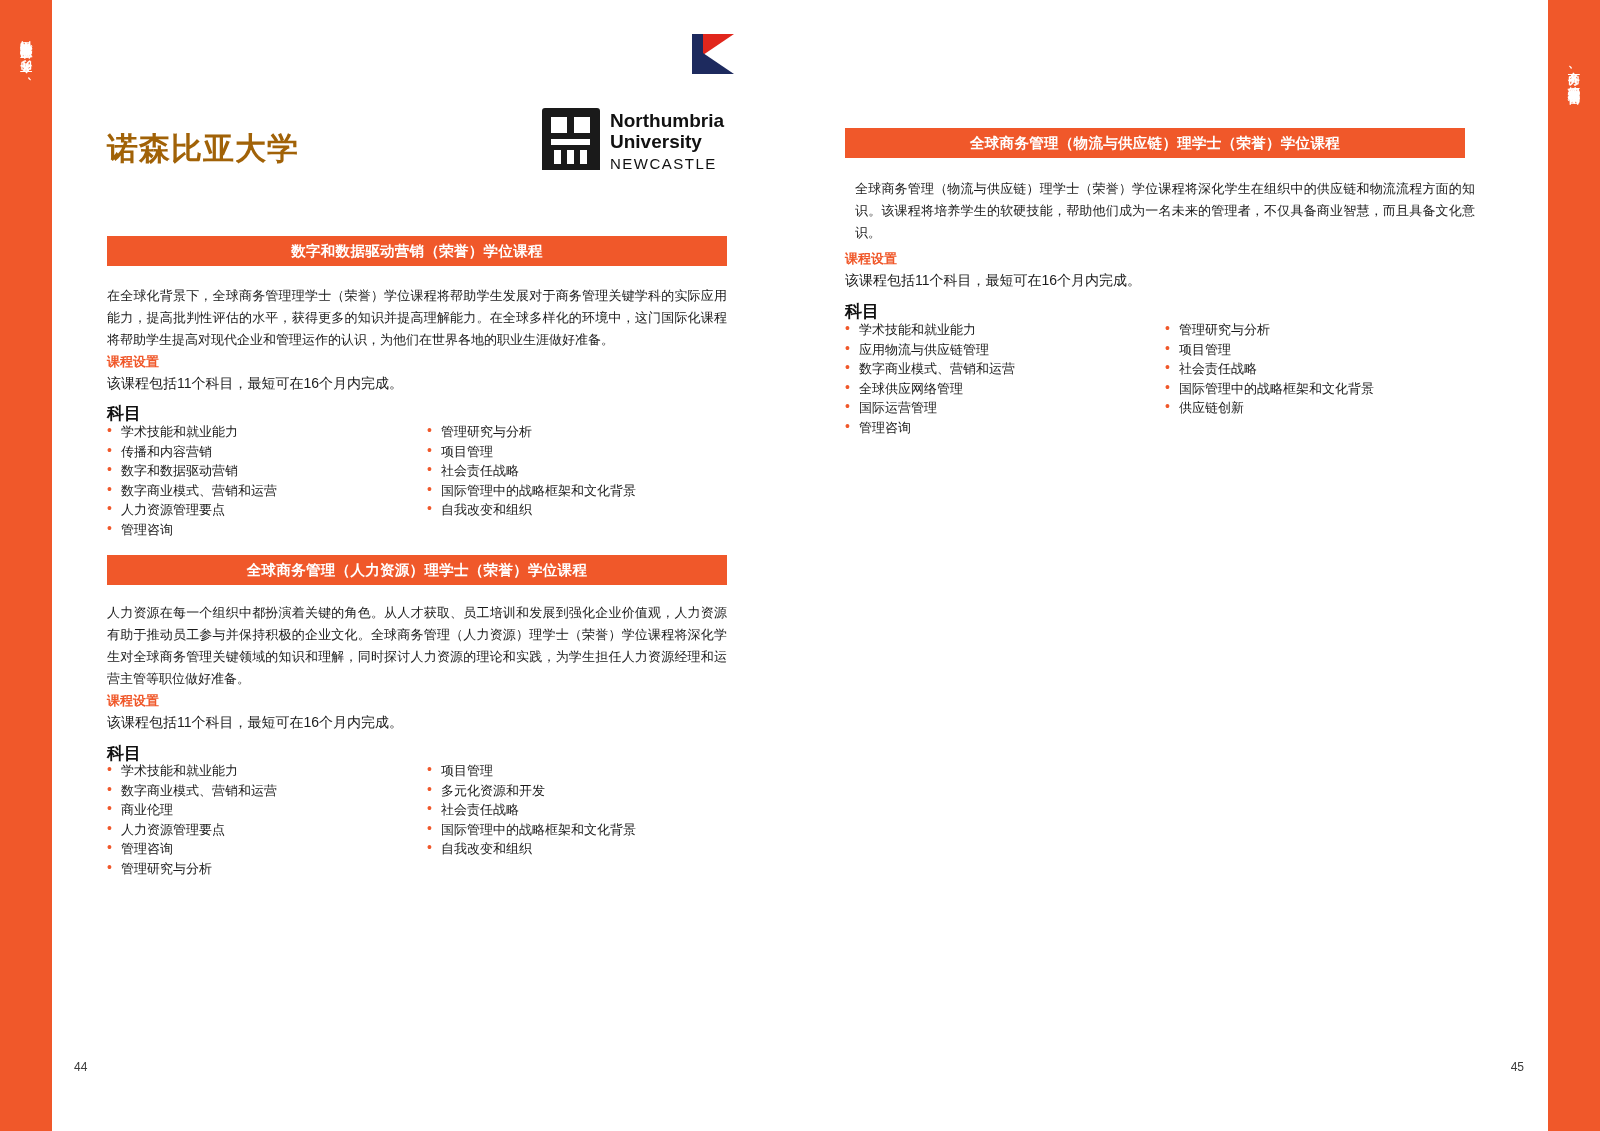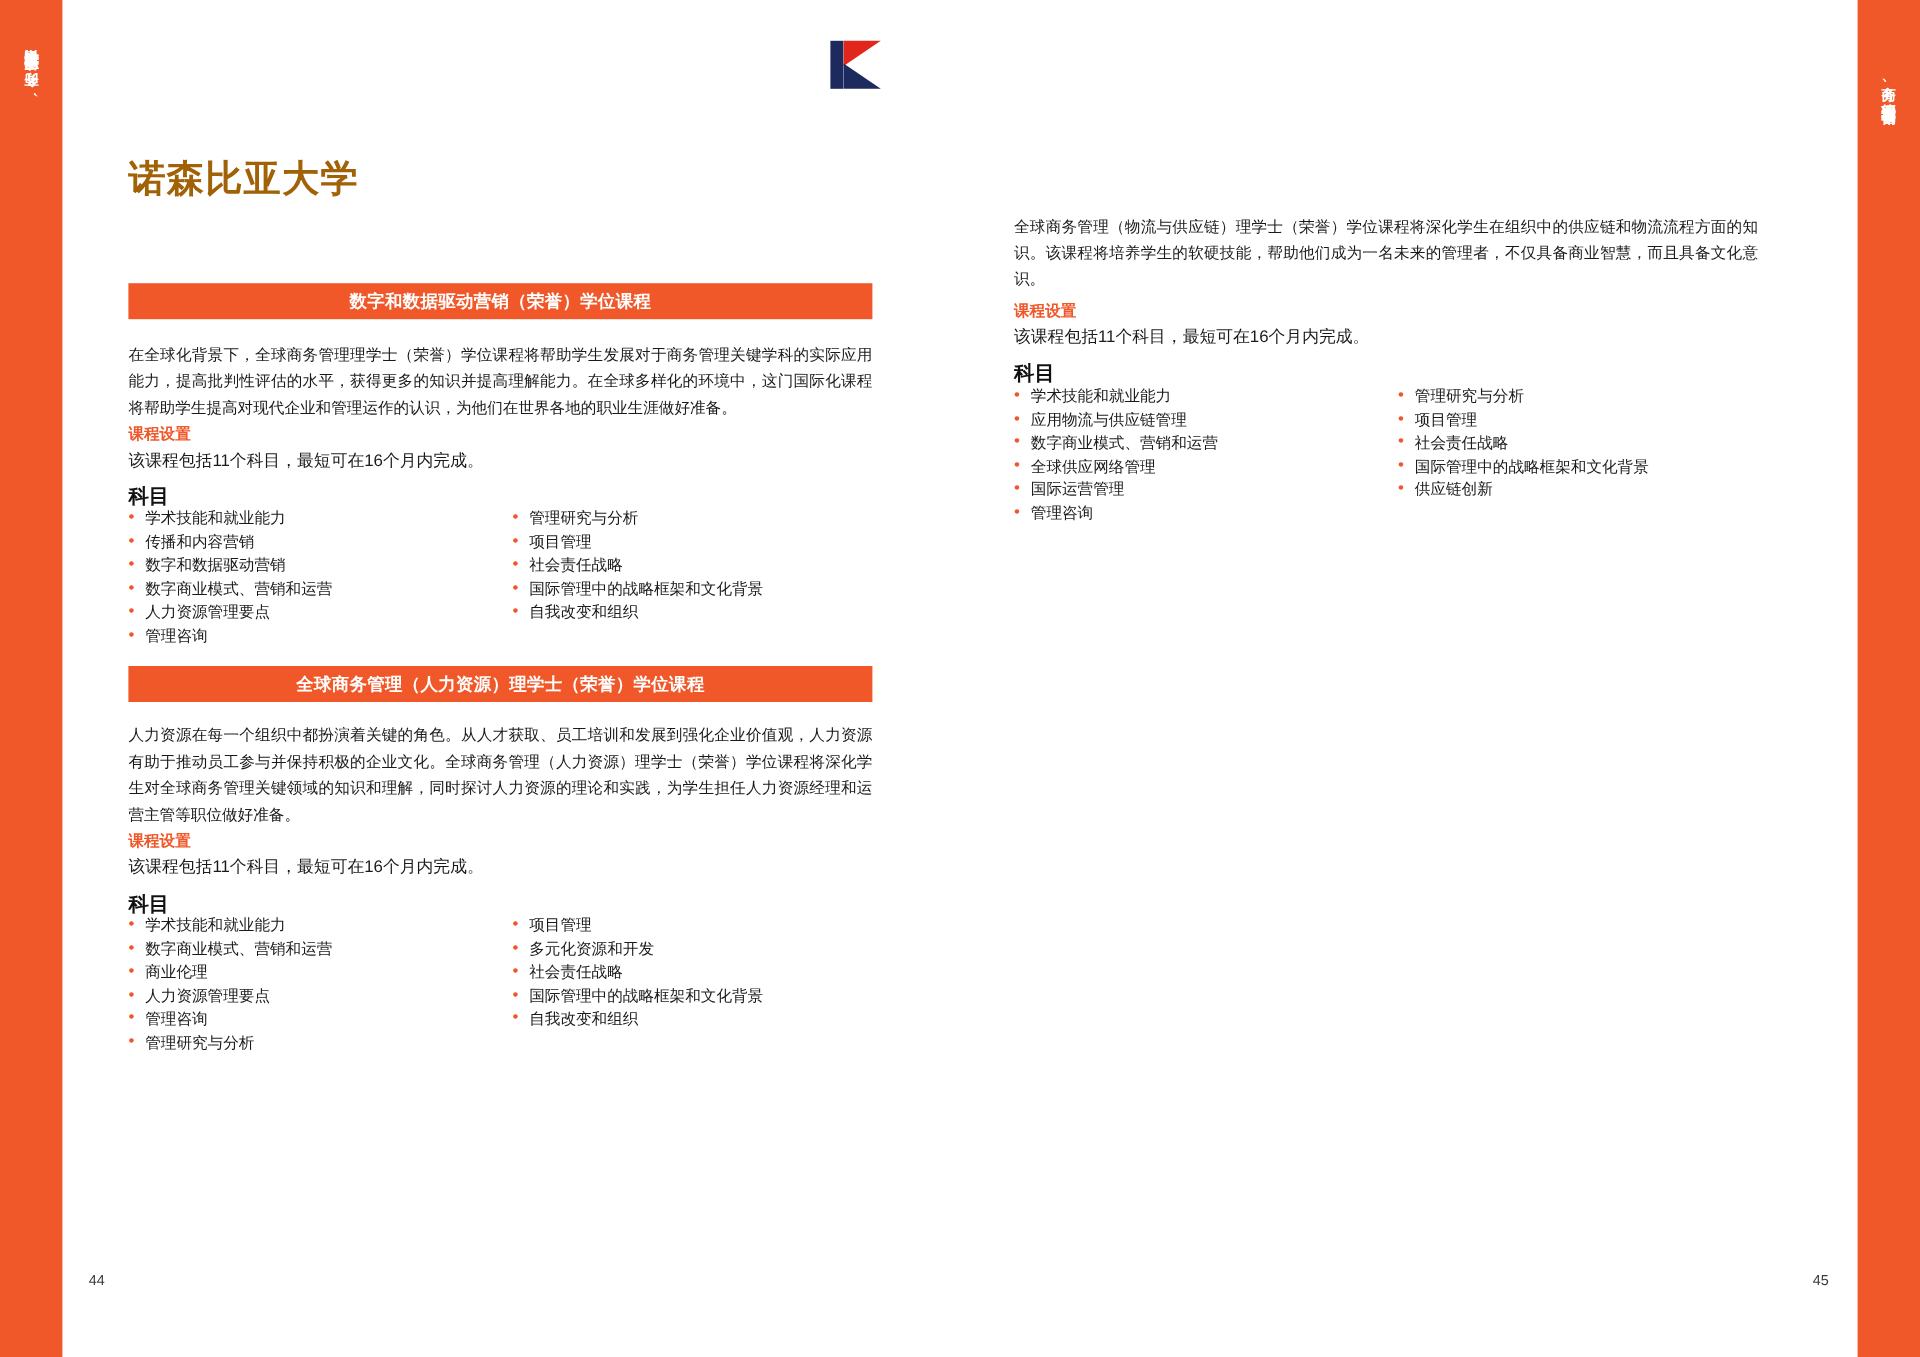--- a/index.html
+++ b/index.html
@@ -233,20 +233,35 @@
       <div class="k-logo" style="left:640px; top:34px;">
         <div class="bar-navy"></div>
         <div class="k-shape">
           <div class="k-diag-top"></div>
           <div class="k-diag-bot"></div>
         </div>
       </div>
 
       <div class="uni-title">诺森比亚大学</div>
 
+      <div class="nu-logo">
+        <div class="nu-crest">
+          <div class="cw cw1"></div>
+            <div class="cw cw2"></div>
+            <div class="cw cw3"></div>
+          <div class="cw cw4"></div>
+            <div class="cw cw5"></div>
+            <div class="cw cw6"></div>
+        </div>
+        <div class="nu-text">
+          <div class="l1">Northumbria</div>
+          <div class="l2">University</div>
+          <div class="l3">NEWCASTLE</div>
+        </div>
+      </div>
 
       <div class="bar" style="left:55px; top:236px; width:620px; height:30px;">数字和数据驱动营销（荣誉）学位课程</div>
 
       <div class="para" style="left:55px; top:285px; width:620px;">在全球化背景下，全球商务管理理学士（荣誉）学位课程将帮助学生发展对于商务管理关键学科的实际应用能力，提高批判性评估的水平，获得更多的知识并提高理解能力。在全球多样化的环境中，这门国际化课程将帮助学生提高对现代企业和管理运作的认识，为他们在世界各地的职业生涯做好准备。</div>
 
       <div class="sub-orange" style="left:55px; top:353px;">课程设置</div>
       <div class="line" style="left:55px; top:372px;">该课程包括11个科目，最短可在16个月内完成。</div>
 
       <div class="sub-black" style="left:55px; top:402px;">科目</div>
 
@@ -291,22 +306,23 @@
         <li>社会责任战略</li>
         <li>国际管理中的战略框架和文化背景</li>
         <li>自我改变和组织</li>
       </ul>
 
       <div class="folio left">44</div>
     </div>
 
     <div class="page-half right">
 
-
-      <div class="para" style="left:45px; top:178px; width:620px;">全球商务管理（物流与供应链）理学士（荣誉）学位课程将深化学生在组织中的供应链和物流流程方面的知识。该课程将培养学生的软硬技能，帮助他们成为一名未来的管理者，不仅具备商业智慧，而且具备文化意识。</div>
+      <div class="bar" style="left:45px; top:128px; width:620px; height:30px;">全球商务管理（物流与供应链）理学士（荣誉）学位课程</div>
+
+      <div class="para" style="left:55px; top:178px; width:620px;">全球商务管理（物流与供应链）理学士（荣誉）学位课程将深化学生在组织中的供应链和物流流程方面的知识。该课程将培养学生的软硬技能，帮助他们成为一名未来的管理者，不仅具备商业智慧，而且具备文化意识。</div>
 
       <div class="sub-orange" style="left:45px; top:250px;">课程设置</div>
       <div class="line" style="left:45px; top:269px;">该课程包括11个科目，最短可在16个月内完成。</div>
 
       <div class="sub-black" style="left:45px; top:300px;">科目</div>
 
       <ul class="subjects" style="left:45px; top:320px; width:320px;">
         <li>学术技能和就业能力</li>
         <li>应用物流与供应链管理</li>
         <li>数字商业模式、营销和运营</li>

